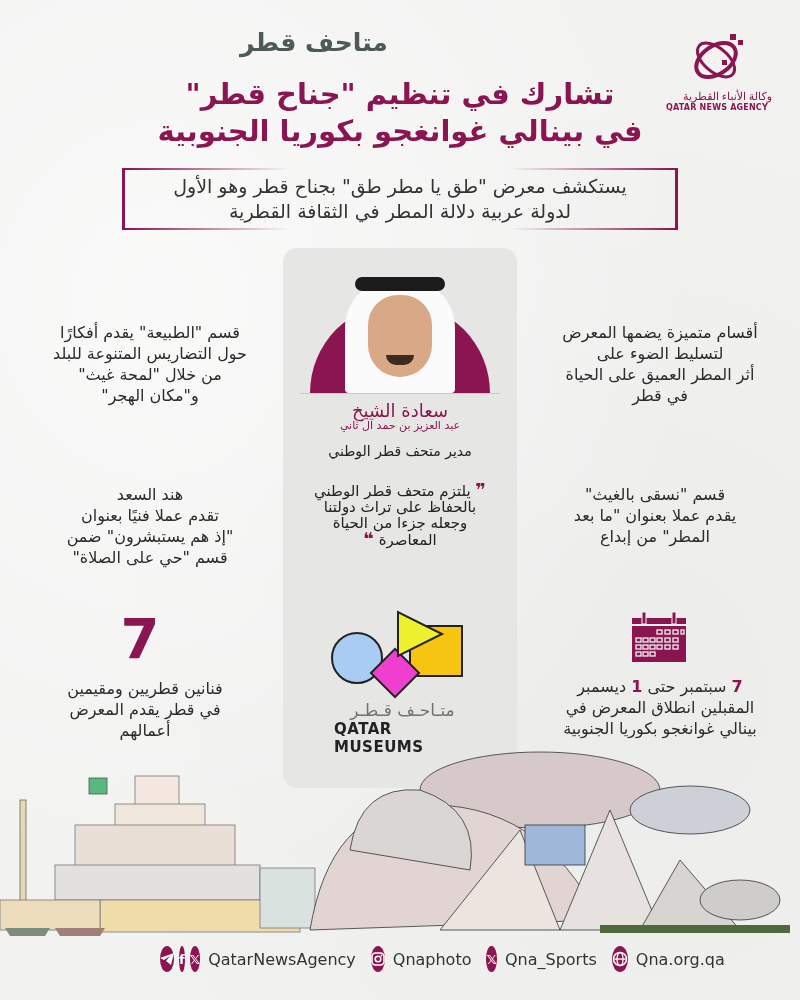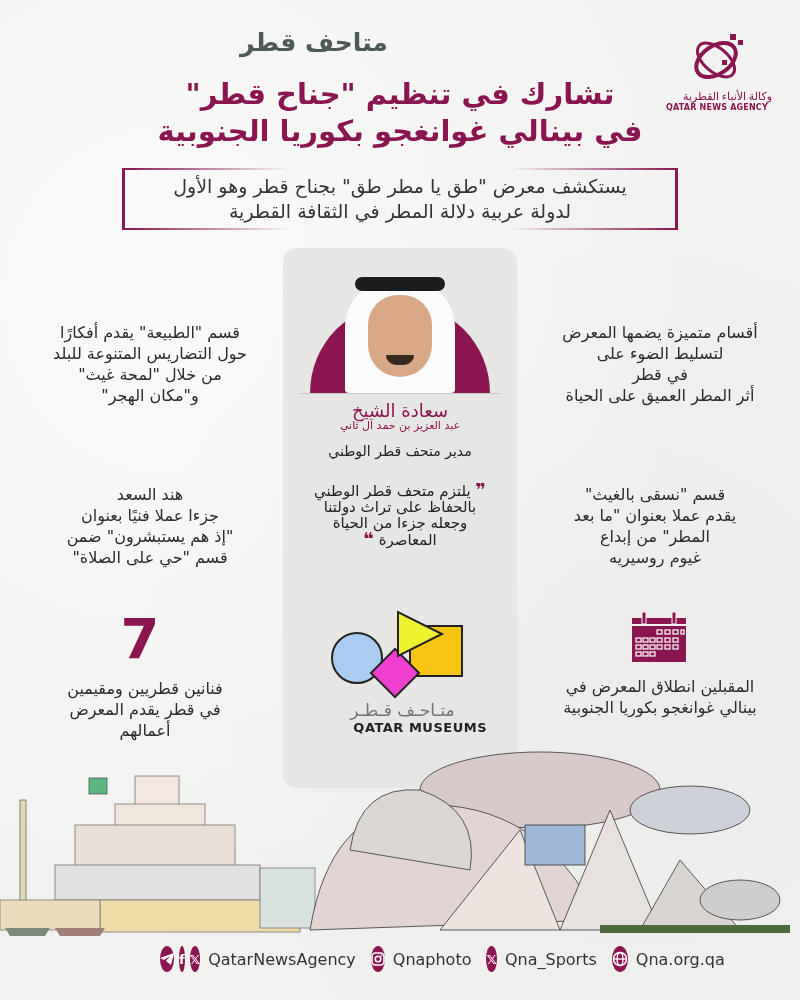--- a/index.html
+++ b/index.html
@@ -84,21 +84,21 @@
     .person-role { position: absolute; top: 443px; left: 283px; width: 234px; text-align: center; color: #222; font-size: 14px; }
 
     .quote {
       position: absolute; top: 482px; left: 290px; width: 220px; text-align: center;
       font-size: 15px; line-height: 16px; color: #222;
     }
     .quote .qm { color: #8a1551; font-weight: bold; font-size: 18px; }
 
     .qm-logo { position: absolute; top: 608px; left: 330px; width: 145px; height: 128px; }
     .qm-logo .ar { position: absolute; top: 92px; left: 0; width: 145px; text-align: center; font-size: 17px; color: #737373; letter-spacing: 3px; }
-    .qm-logo .en { position: absolute; top: 112px; left: 12px; width: 145px; text-align: right; font-size: 13px; font-weight: bold; color: #222; direction: ltr; letter-spacing: 0.5px; }
+    .qm-logo .en { position: absolute; top: 112px; left: 4px; width: 145px; text-align: left; font-size: 15px; font-weight: bold; color: #222; direction: ltr; letter-spacing: 0.5px; }
 
     
     .side { position: absolute; text-align: center; font-size: 16px; line-height: 21px; color: #2b2b2b; }
     .side.r1 { top: 322px; left: 540px; width: 240px; }
     .side.l1 { top: 322px; left: 25px; width: 250px; }
     .side.r2 { top: 484px; left: 545px; width: 220px; }
     .side.l2 { top: 484px; left: 35px; width: 230px; }
 
     .big7 {
       position: absolute; top: 606px; left: 100px; width: 80px; text-align: center;
@@ -181,38 +181,37 @@
     <rect x="48" y="48" width="34" height="34" fill="#ee3fcf" stroke="#222" stroke-width="2" transform="rotate(45 65 65)"></rect>
     <polygon points="68,4 68,48 112,26" fill="#eef22c" stroke="#222" stroke-width="2"></polygon>
   </svg>
   <div class="ar">متـاحـف قـطـر</div>
   <div class="en">QATAR MUSEUMS</div>
 </div>
 
 <div class="side r1">
   <div>أقسام متميزة يضمها المعرض</div>
   <div>لتسليط الضوء على</div>
+  <div>أثر المطر العميق على الحياة</div>
   <div>في قطر</div>
-  <div>أثر المطر العميق على الحياة</div>
 </div>
 <div class="side l1">
   <div>قسم "الطبيعة" يقدم أفكارًا</div>
   <div>حول التضاريس المتنوعة للبلد</div>
   <div>من خلال "لمحة غيث"</div>
   <div>و"مكان الهجر"</div>
 </div>
 <div class="side r2">
   <div>قسم "نسقى بالغيث"</div>
   <div>يقدم عملا بعنوان "ما بعد</div>
   <div>المطر" من إبداع</div>
-  <div>غيوم روسيريه</div>
 </div>
 <div class="side l2">
   <div>هند السعد</div>
-  <div>جزءا عملا فنيًا بعنوان</div>
+  <div>تقدم عملا فنيًا بعنوان</div>
   <div>"إذ هم يستبشرون" ضمن</div>
   <div>قسم "حي على الصلاة"</div>
 </div>
 
 <div class="big7">7</div>
 <div class="side l3">
   <div>فنانين قطريين ومقيمين</div>
   <div>في قطر يقدم المعرض</div>
   <div>أعمالهم</div>
 </div>
@@ -240,20 +239,26 @@
         <rect x="27" y="33" width="5" height="4"></rect>
         <rect x="35" y="33" width="5" height="4"></rect>
         <rect x="43" y="33" width="5" height="4"></rect>
       <rect x="6" y="40" width="5" height="4"></rect>
         <rect x="13" y="40" width="5" height="4"></rect>
         <rect x="20" y="40" width="5" height="4"></rect>
     </g>
   </svg>
 </div>
 <div class="side r3">
+  <div>
+    <span class="num">7</span>
+    <span>سبتمبر حتى</span>
+    <span class="num">1</span>
+    <span>ديسمبر</span>
+  </div>
   <div>المقبلين انطلاق المعرض في</div>
   <div>بينالي غوانغجو بكوريا الجنوبية</div>
 </div>
 
 <svg class="illus" viewBox="0 0 800 190">
   <g>
     <rect x="20" y="50" width="6" height="120" fill="#e8d9b5" stroke="#666" stroke-width="0.8"></rect>
     <rect x="135" y="26" width="44" height="30" fill="#f3e7df" stroke="#777" stroke-width="0.8"></rect>
     <rect x="89" y="28" width="18" height="16" fill="#59b880" stroke="#555" stroke-width="0.8"></rect>
     <rect x="115" y="54" width="90" height="25" fill="#efe6dc" stroke="#777" stroke-width="0.8"></rect>

